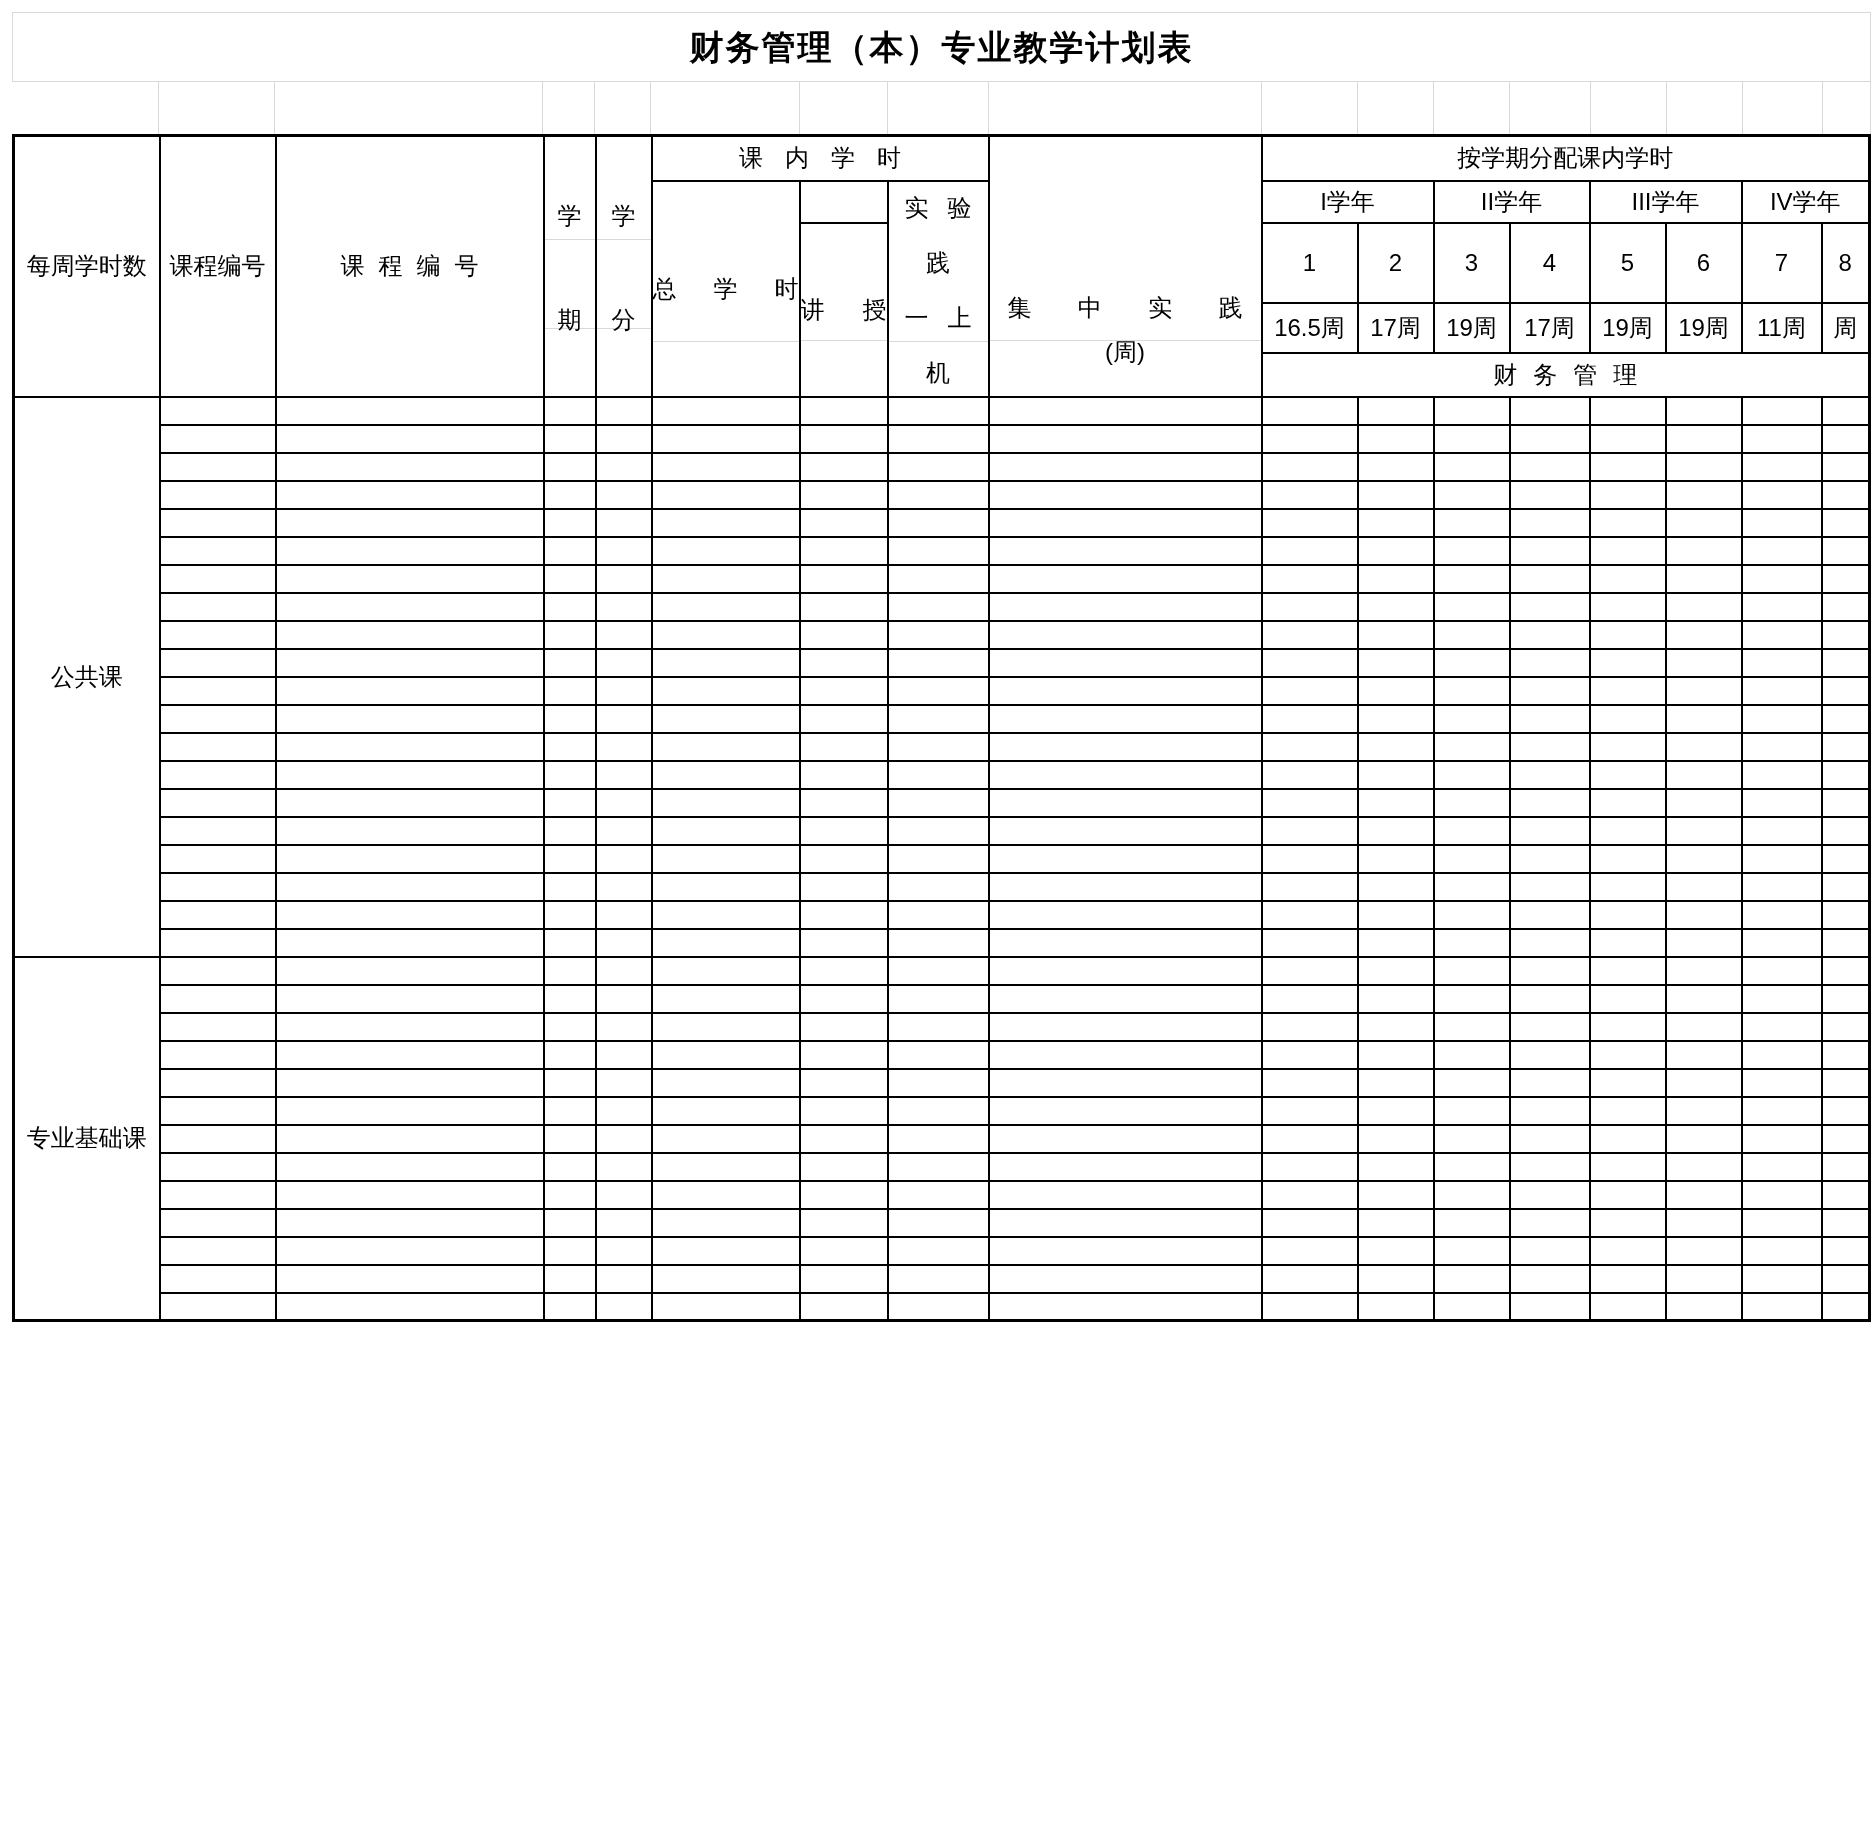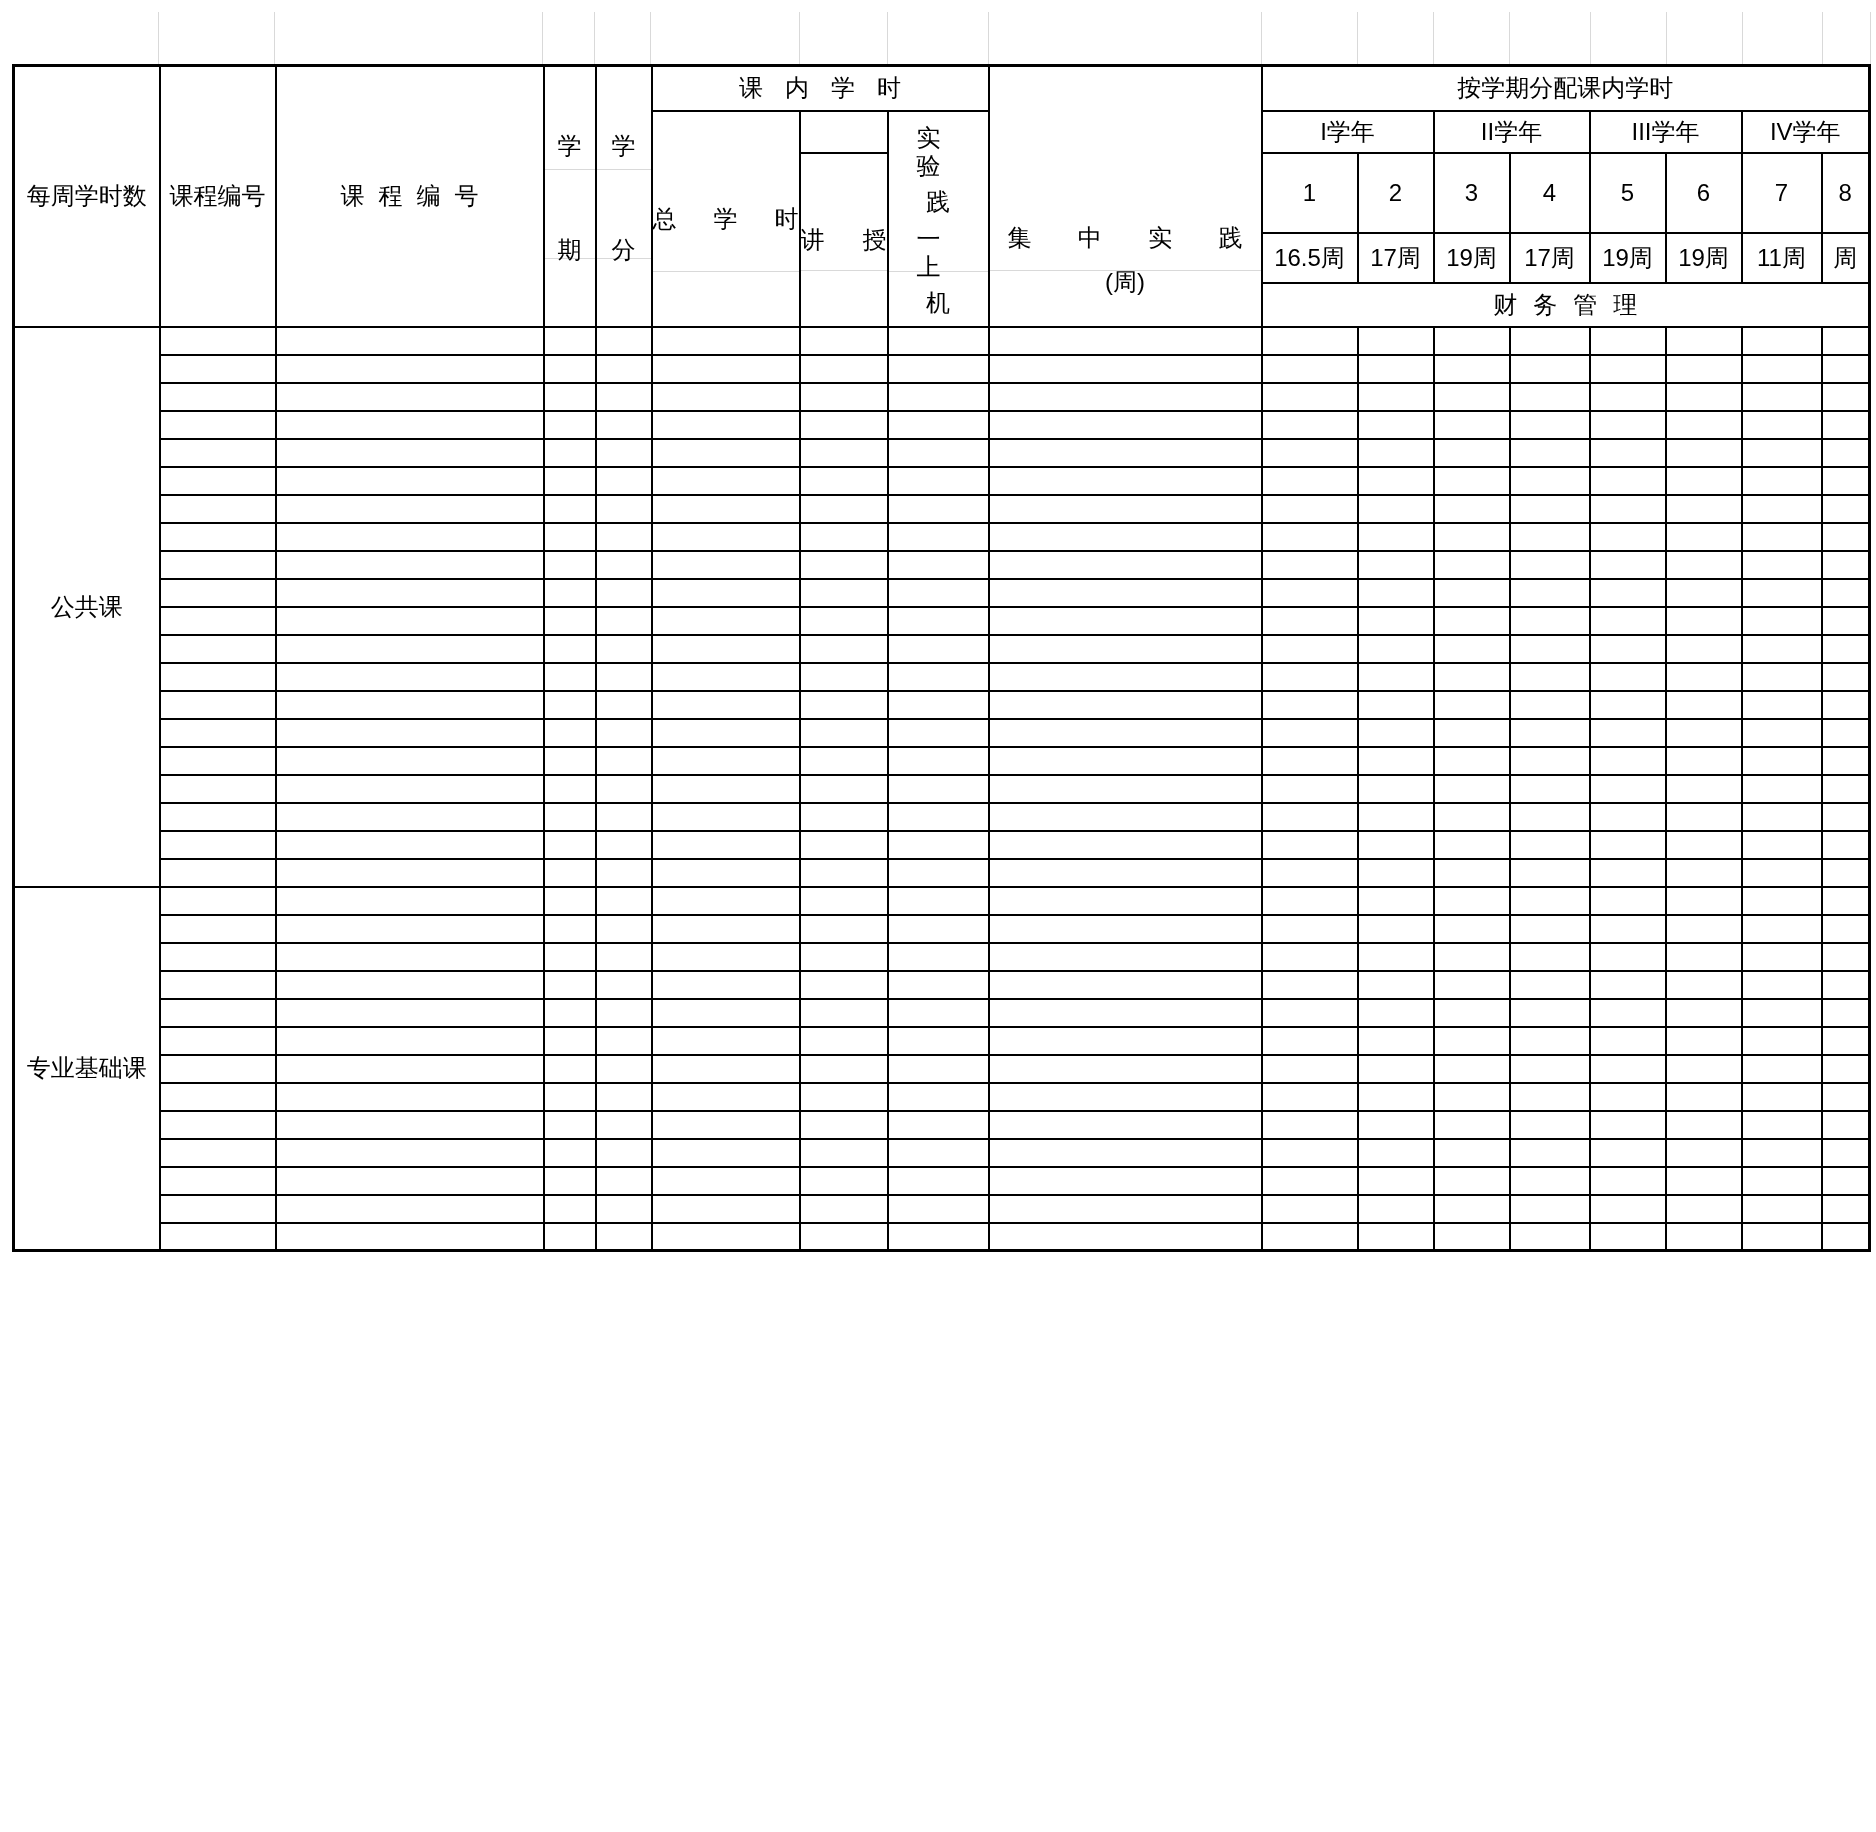--- a/index.html
+++ b/index.html
@@ -62,38 +62,39 @@
     vertical-align:bottom;padding:0 10px 45px 10px;
     background:linear-gradient(#d9d9d9,#d9d9d9) no-repeat 0 68%/100% 1px;
   }
   
   td.prac{vertical-align:top;
     background:linear-gradient(#d9d9d9,#d9d9d9) no-repeat 0 75%/100% 1px;}
   .prac-stack{
     height:214px;box-sizing:border-box;display:flex;flex-direction:column;
     justify-content:space-between;padding:12px 0 8px;
   }
-  .prac-line{line-height:28px;padding:0 28px;}
+  .prac-line{line-height:28px;padding:0 16px;}
 
   
   td.cp{vertical-align:bottom;
     background:linear-gradient(#d9d9d9,#d9d9d9) no-repeat 0 79%/100% 1px;}
   .cp-box{
     height:216px;box-sizing:border-box;display:flex;flex-direction:column;
     justify-content:flex-end;gap:12px;padding-bottom:6px;
   }
   .cp-line{padding:0 18px;}
   .wk{font-size:22px;}
   td.cat{font-size:24px;}
 </style>
 </head>
 <body>
 
 <div class="sheet">
 
+  <div class="title">财务管理（本）专业教学计划表</div>
 
   <table class="strip">
     <colgroup class="cg">
         <col style="width: 146px;">
         <col style="width: 116px;">
         <col style="width: 268px;">
         <col style="width: 52px;">
         <col style="width: 56px;">
         <col style="width: 148px;">
         <col style="width: 88px;">

